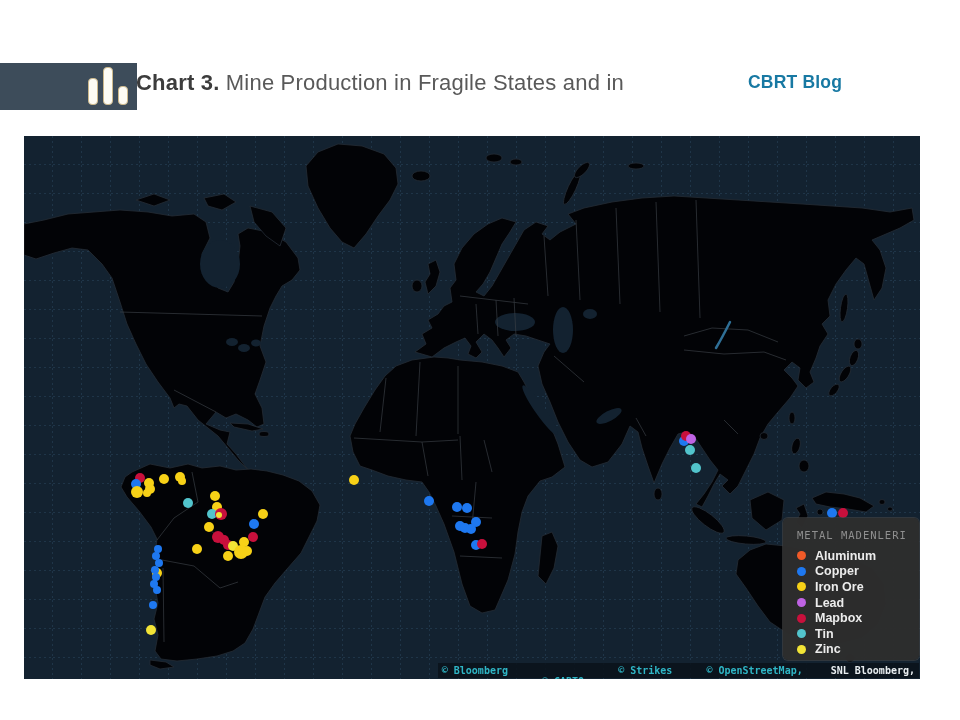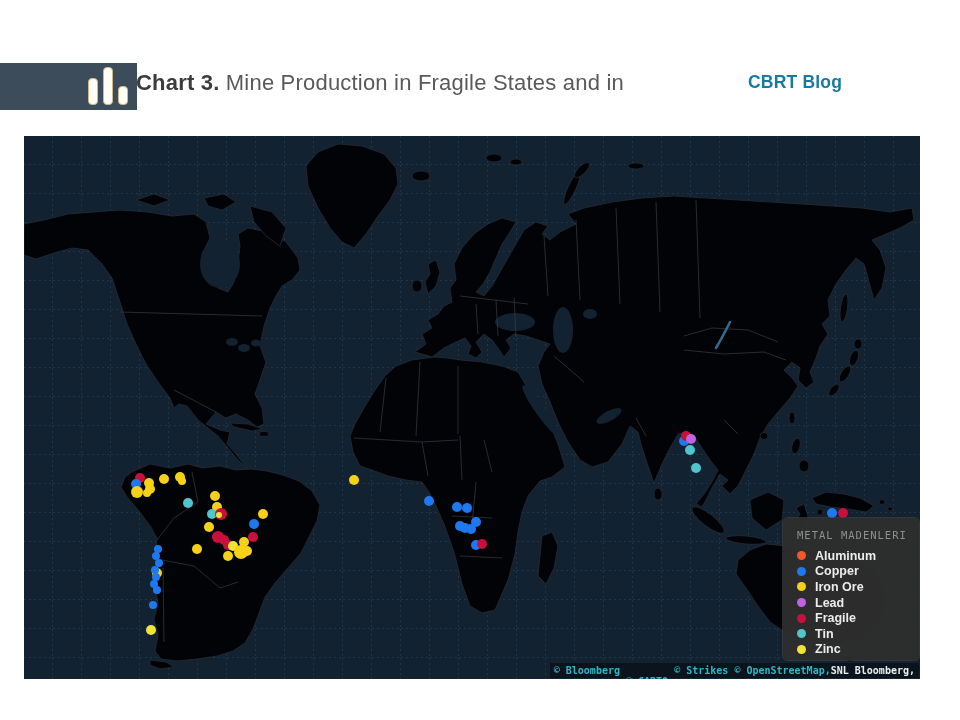--- a/index.html
+++ b/index.html
@@ -45,21 +45,21 @@
     font-family:"DejaVu Sans Mono",monospace;
   }
   .legend-row{display:flex;align-items:center;height:15.6px;}
   .legend-row .sw{width:9px;height:9px;border-radius:50%;margin-right:9px;flex:none;}
   .legend-row .lb{font-size:12.5px;font-weight:bold;color:#ececec;}
   
   .attrib{
     position:absolute;right:1px;bottom:1px;height:15px;
     background:rgba(10,18,26,.88);display:flex;align-items:center;
     padding:0 4px;font-family:"DejaVu Sans Mono",monospace;
-    font-size:10px;font-weight:bold;white-space:pre;
+    font-size:10px;font-weight:bold;white-space:pre;gap:28px;
   }
 </style>
 </head>
 <body>
 
 <div class="logo-block">
   <span class="bars">
     <i class="b1"></i>
       <i class="b2"></i>
       <i class="b3"></i>
@@ -263,21 +263,21 @@
         <div class="legend-row">
           <span class="sw" style="background: rgb(247, 209, 23);"></span>
           <span class="lb">Iron Ore</span>
         </div>
         <div class="legend-row">
           <span class="sw" style="background: rgb(191, 99, 227);"></span>
           <span class="lb">Lead</span>
         </div>
         <div class="legend-row">
           <span class="sw" style="background: rgb(200, 16, 60);"></span>
-          <span class="lb">Fragile</span>
+          <span class="lb">Mapbox</span>
         </div>
         <div class="legend-row">
           <span class="sw" style="background: rgb(82, 196, 204);"></span>
           <span class="lb">Tin</span>
         </div>
         <div class="legend-row">
           <span class="sw" style="background: rgb(242, 228, 54);"></span>
           <span class="lb">Zinc</span>
         </div>
       </div>

